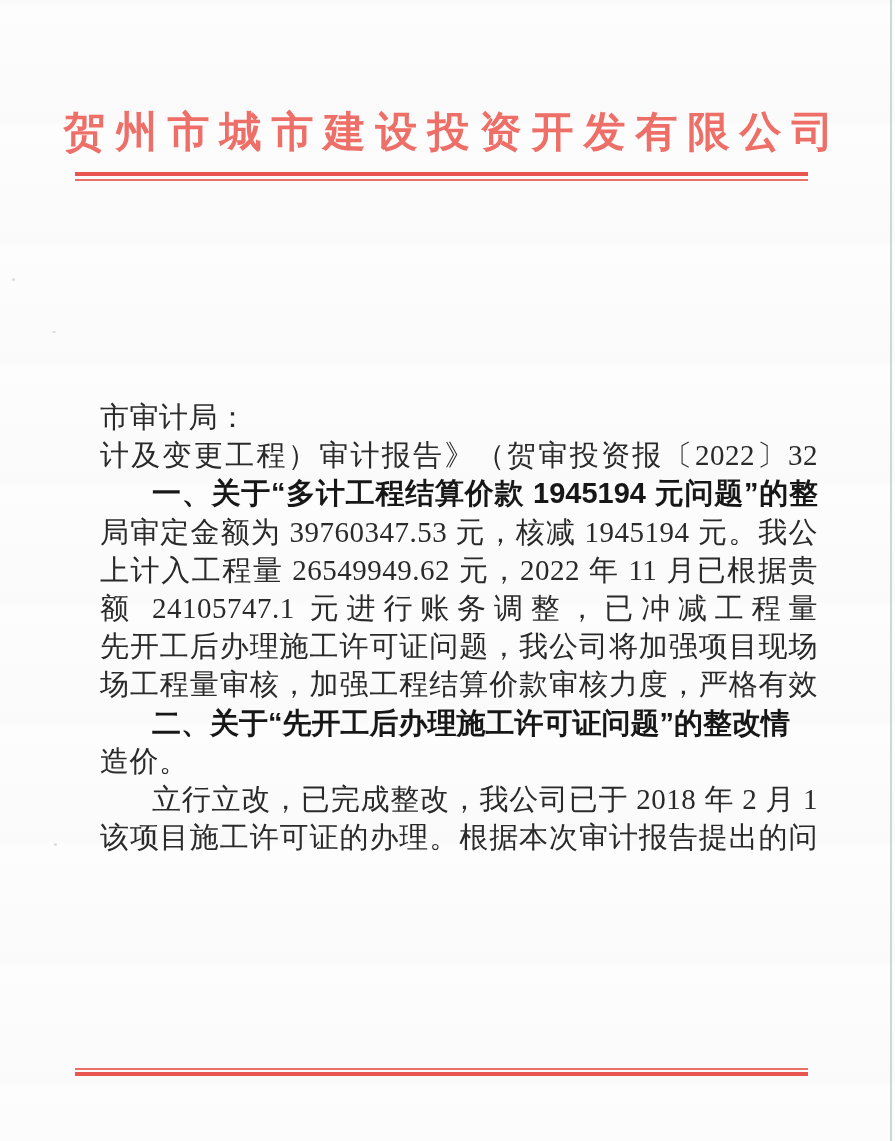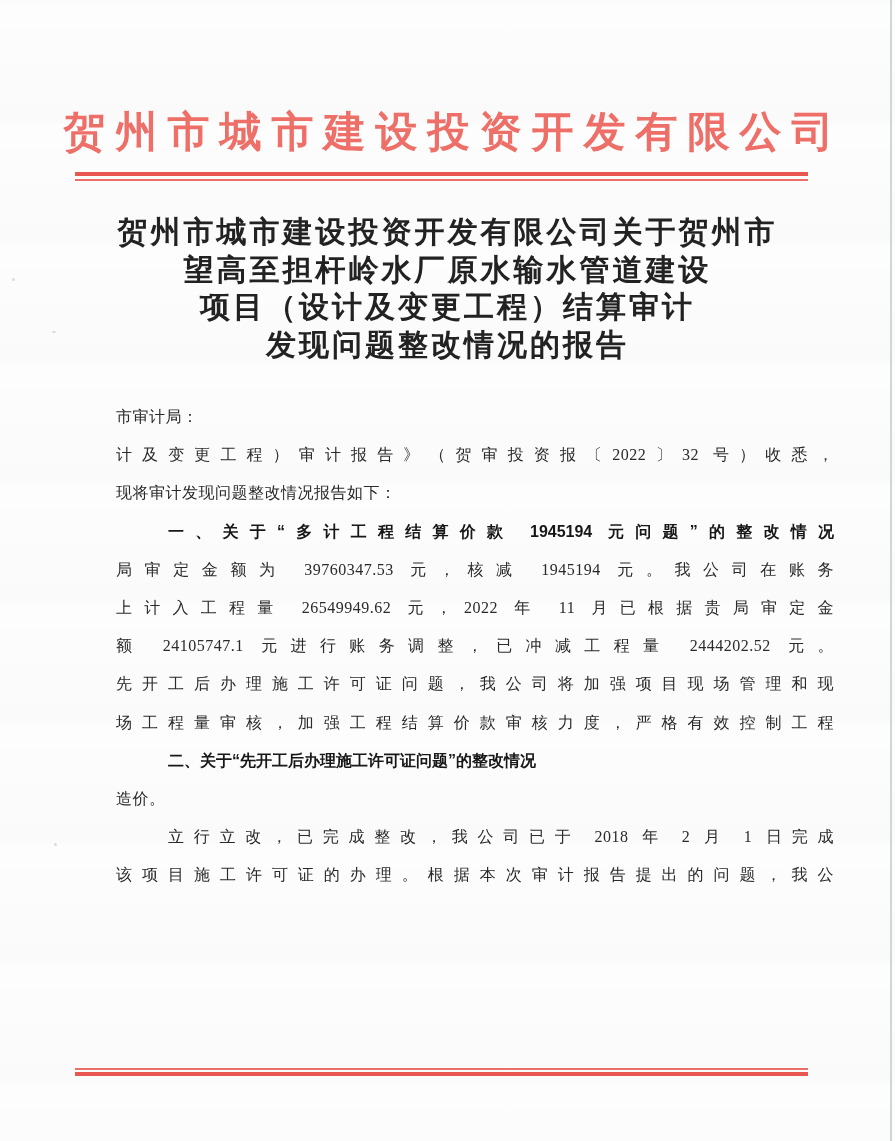--- a/index.html
+++ b/index.html
@@ -48,22 +48,22 @@
     font-weight: bold;
     font-size: 30px;
     line-height: 37.5px;
     letter-spacing: 3px;
     color: var(--color-ink, #222222);
   }
 
   
   .body-text {
     position: absolute;
-    top: 398px; left: 116px; width: 718px;
-    font-size: 16px;
+    top: 398px; left: 100px; width: 718px;
+    font-size: 29px;
     line-height: 38.2px;
     letter-spacing: 0.5px;
     color: #2a2a2a;
   }
   .line { height: 38.2px; overflow: hidden; }
   .indent { text-indent: 52px; }
   .fill { text-align: justify; text-align-last: justify; }
   .heading {
     font-family: Liberation Sans, sans-serif;
     font-weight: bold;
@@ -94,31 +94,24 @@
 
 <div class="page">
 
   <div class="letterhead">贺州市城市建设投资开发有限公司</div>
 
   <div class="rule rule-top">
     <div class="bar-thick"></div>
     <div class="bar-thin"></div>
   </div>
 
-  <div class="title">
-    <div class="title-line">贺州市城市建设投资开发有限公司关于贺州市</div>
-    <div class="title-line">望高至担杆岭水厂原水输水管道建设</div>
-    <div class="title-line">项目（设计及变更工程）结算审计</div>
-    <div class="title-line">发现问题整改情况的报告</div>
-  </div>
 
   <div class="body-text">
     <div class="line">市审计局：</div>
     <div class="line fill">计及变更工程）审计报告》（贺审投资报〔2022〕32 号）收悉，</div>
-    <div class="line">现将审计发现问题整改情况报告如下：</div>
     <div class="line indent fill heading">一、关于“多计工程结算价款 1945194 元问题”的整改情况</div>
     <div class="line fill">局审定金额为 39760347.53 元，核减 1945194 元。我公司在账务</div>
     <div class="line fill">上计入工程量 26549949.62 元，2022 年 11 月已根据贵局审定金</div>
     <div class="line fill">额 24105747.1 元进行账务调整，已冲减工程量 2444202.52 元。</div>
     <div class="line fill">先开工后办理施工许可证问题，我公司将加强项目现场管理和现</div>
     <div class="line fill">场工程量审核，加强工程结算价款审核力度，严格有效控制工程</div>
     <div class="line indent heading">二、关于“先开工后办理施工许可证问题”的整改情况</div>
     <div class="line">造价。</div>
     <div class="line indent fill">立行立改，已完成整改，我公司已于 2018 年 2 月 1 日完成</div>
     <div class="line fill">该项目施工许可证的办理。根据本次审计报告提出的问题，我公</div>

